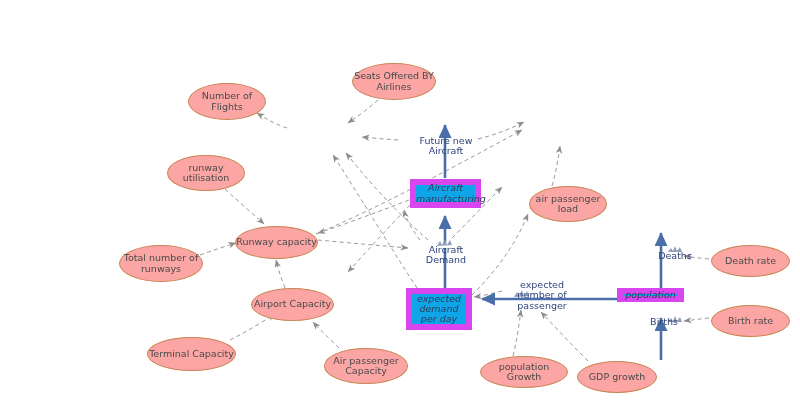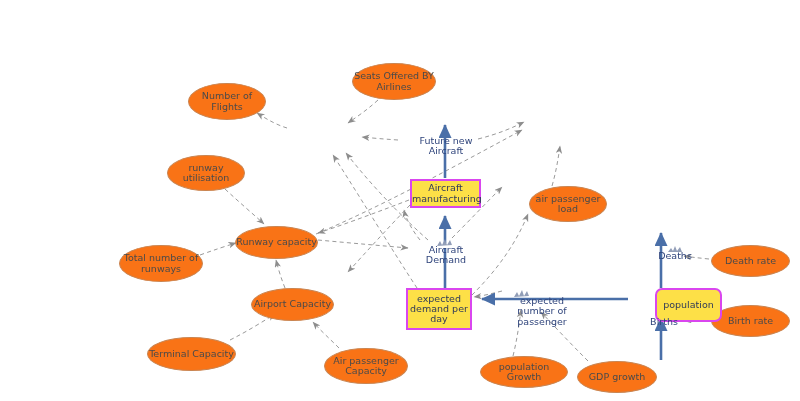--- a/index.html
+++ b/index.html
@@ -25,30 +25,31 @@
     box-sizing:border-box;
     display:flex;
     align-items:center;
     justify-content:center;
     text-align:center;
     line-height:1.06;
     color:#3b3b3b;
   }
   .node.ellipse{
     border-radius:50%;
-    background:#f97316;
+    background:#fca5a5;
     border:1px solid #c98552;
     font-size:9.5px;
     color:#4a4a4a;
   }
   .node.box{
-    background:#fde047;
-    border:2px solid #d946ef;
+    background:#0ea5e9;
+    border:6px solid #d946ef;
     font-size:9.5px;
     color:#2f3a59;
+    font-style:italic;
   }
   .node.box .lbl{padding:0 2px;}
   .node .lbl{display:block;width:100%;}
   .flowlabel{
     position:absolute;
     text-align:center;
     font-size:9.5px;
     color:#30457c;
     line-height:1.08;
     white-space:nowrap;
@@ -171,27 +172,27 @@
   </div>
 
   <div class="node box" style="left:410px;top:179px;width:71px;height:29px;">
     <span class="lbl">Aircraft manufacturing</span>
   </div>
 
   <div class="node box" style="left:406px;top:288px;width:66px;height:42px;">
     <span class="lbl">expected demand per day</span>
   </div>
 
-  <div class="node box" style="left:655px;top:288px;width:67px;height:34px;border-radius:7px;">
+  <div class="node box" style="left:617px;top:288px;width:67px;height:14px;">
     <span class="lbl">population</span>
   </div>
 
   <div class="flowlabel wrapped" style="left:410px;top:136px;width:72px;">Future new Aircraft</div>
 
   <div class="flowlabel wrapped" style="left:411px;top:245px;width:70px;">Aircraft Demand</div>
 
-  <div class="flowlabel wrapped" style="left:506px;top:296px;width:72px;">expected number of passenger</div>
+  <div class="flowlabel wrapped" style="left:506px;top:280px;width:72px;">expected number of passenger</div>
 
   <div class="flowlabel" style="left:645px;top:251px;width:36px;margin-left:12px;">Deaths</div>
 
   <div class="flowlabel" style="left:649px;top:317px;width:30px;">Births</div>
 
 </div>
 
 </body></html>

